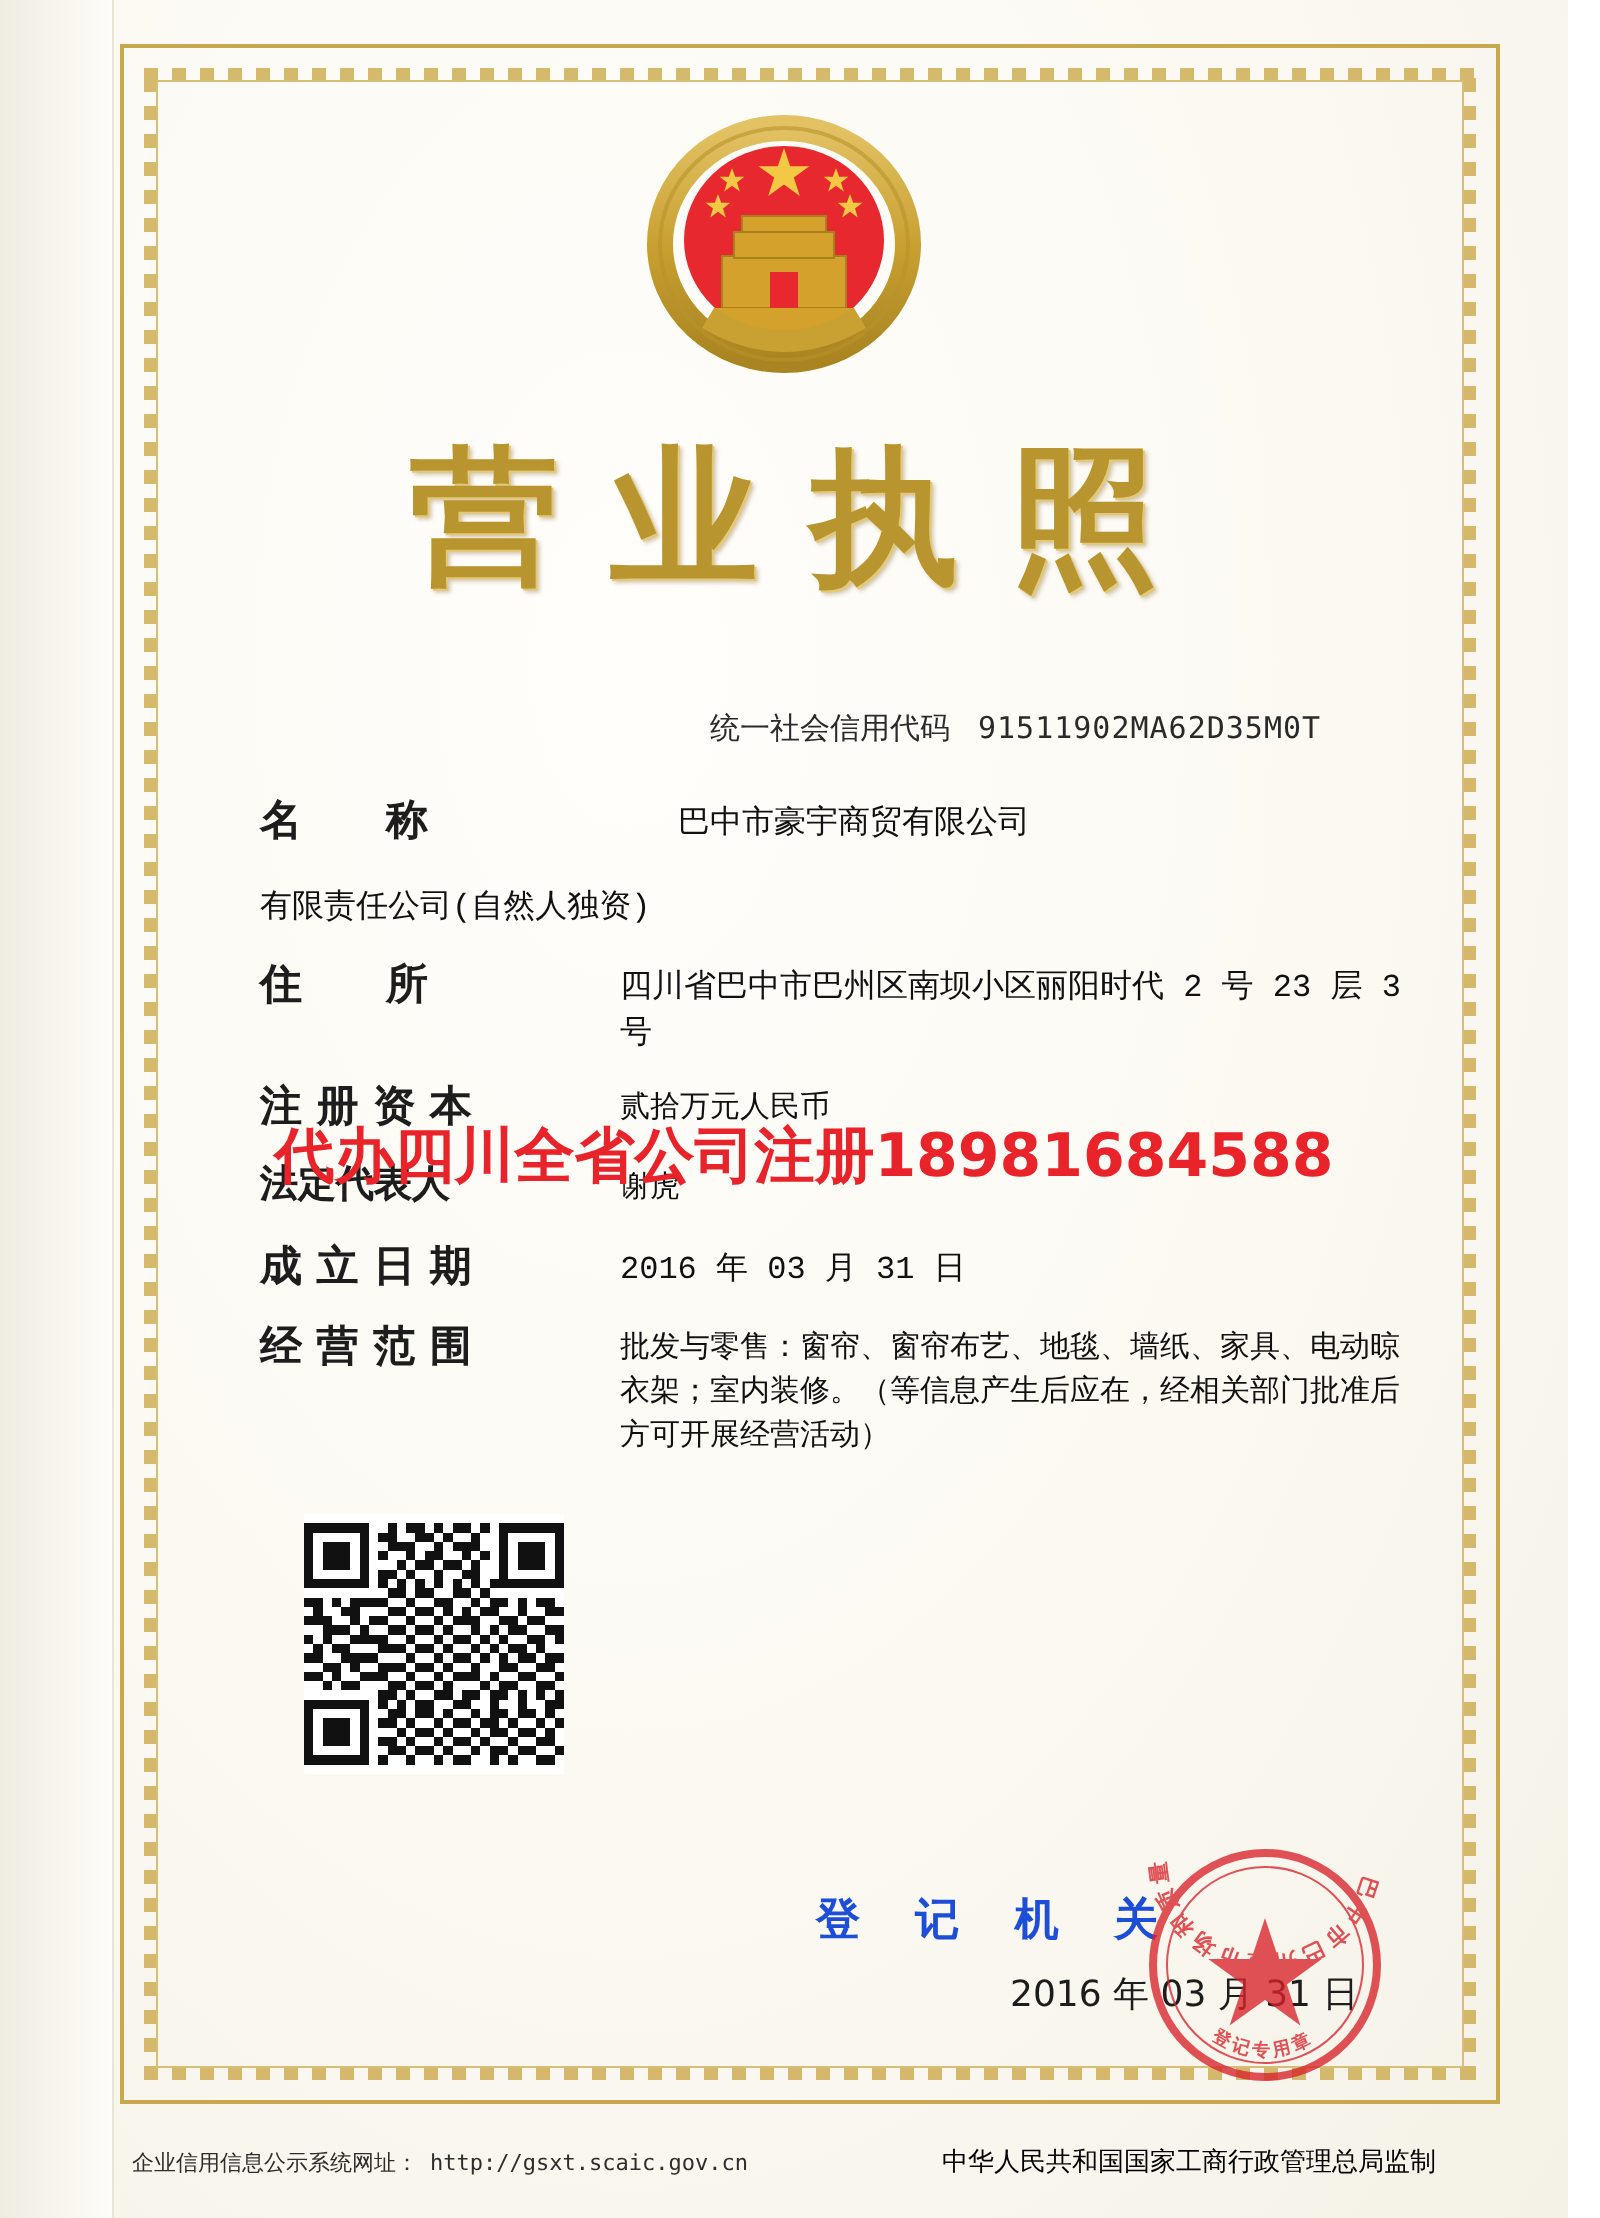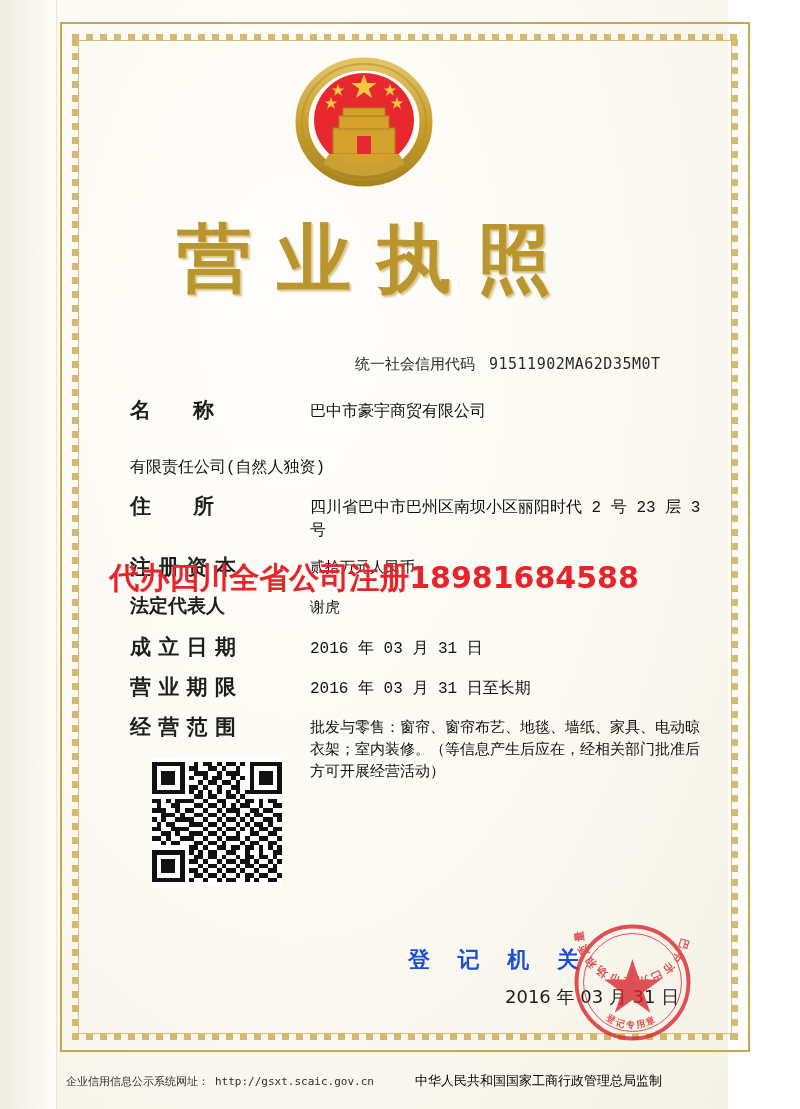--- a/index.html
+++ b/index.html
@@ -8,21 +8,21 @@
   }
   body {
     width: 800px;
     height: 1109px;
     background: #ffffff;
     font-family: "Liberation Sans", sans-serif;
     overflow: hidden;
   }
   .page {
     position: relative;
-    width: 728px;
+    width: 784px;
     height: 1109px;
     background: #fdfcf7;
     box-sizing: border-box;
   }
   
   .paper-bg {
     position: absolute;
     left: 0; top: 0; right: 0; bottom: 0;
     background:
       radial-gradient(ellipse at 40% 30%, #fffefb 0%, #fbf9f2 55%, #f4f1e6 100%);
@@ -133,21 +133,21 @@
   }
   .value {
     flex: 1;
     font-family: Liberation Mono, monospace;
     font-size: 15px;
     color: #111;
     padding-top: 5px;
     line-height: 1.45;
   }
   .value.big { font-size: 16px; }
-  .row.r-name  { margin-bottom: 26px; }
+  .row.r-name  { margin-bottom: 12px; gap: 29px; }
 
   
   .qr {
     position: absolute;
     left: 152px;
     top: 757px;
     width: 130px;
     height: 130px;
     background: #fff;
   }
@@ -309,24 +309,20 @@
     <div class="row">
       <div class="label small">法定代表人</div>
       <div class="value">谢虎</div>
     </div>
 
     <div class="row">
       <div class="label">成 立 日 期</div>
       <div class="value big">2016 年 03 月 31 日</div>
     </div>
 
-    <div class="row">
-      <div class="label">营 业 期 限</div>
-      <div class="value big">2016 年 03 月 31 日至长期</div>
-    </div>
 
     <div class="row">
       <div class="label">经 营 范 围</div>
       <div class="value">批发与零售：窗帘、窗帘布艺、地毯、墙纸、家具、电动晾衣架；室内装修。（等信息产生后应在，经相关部门批准后方可开展经营活动）</div>
     </div>
 
   </div>
 
   <div class="qr">
     <svg id="qr-svg" viewBox="0 0 28 26" width="130" height="130" shape-rendering="crispEdges" aria-hidden="true">

